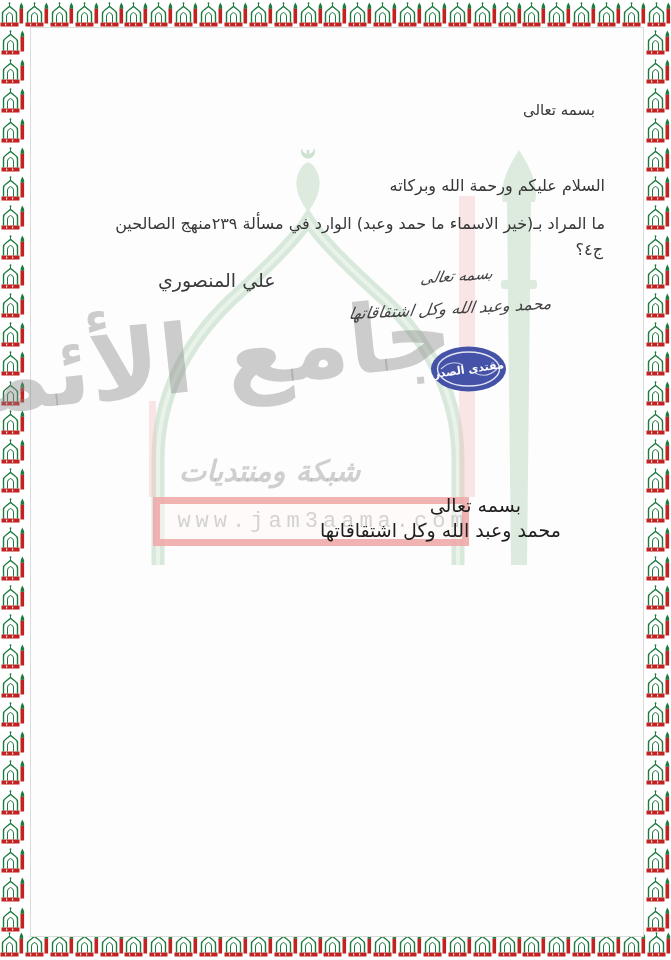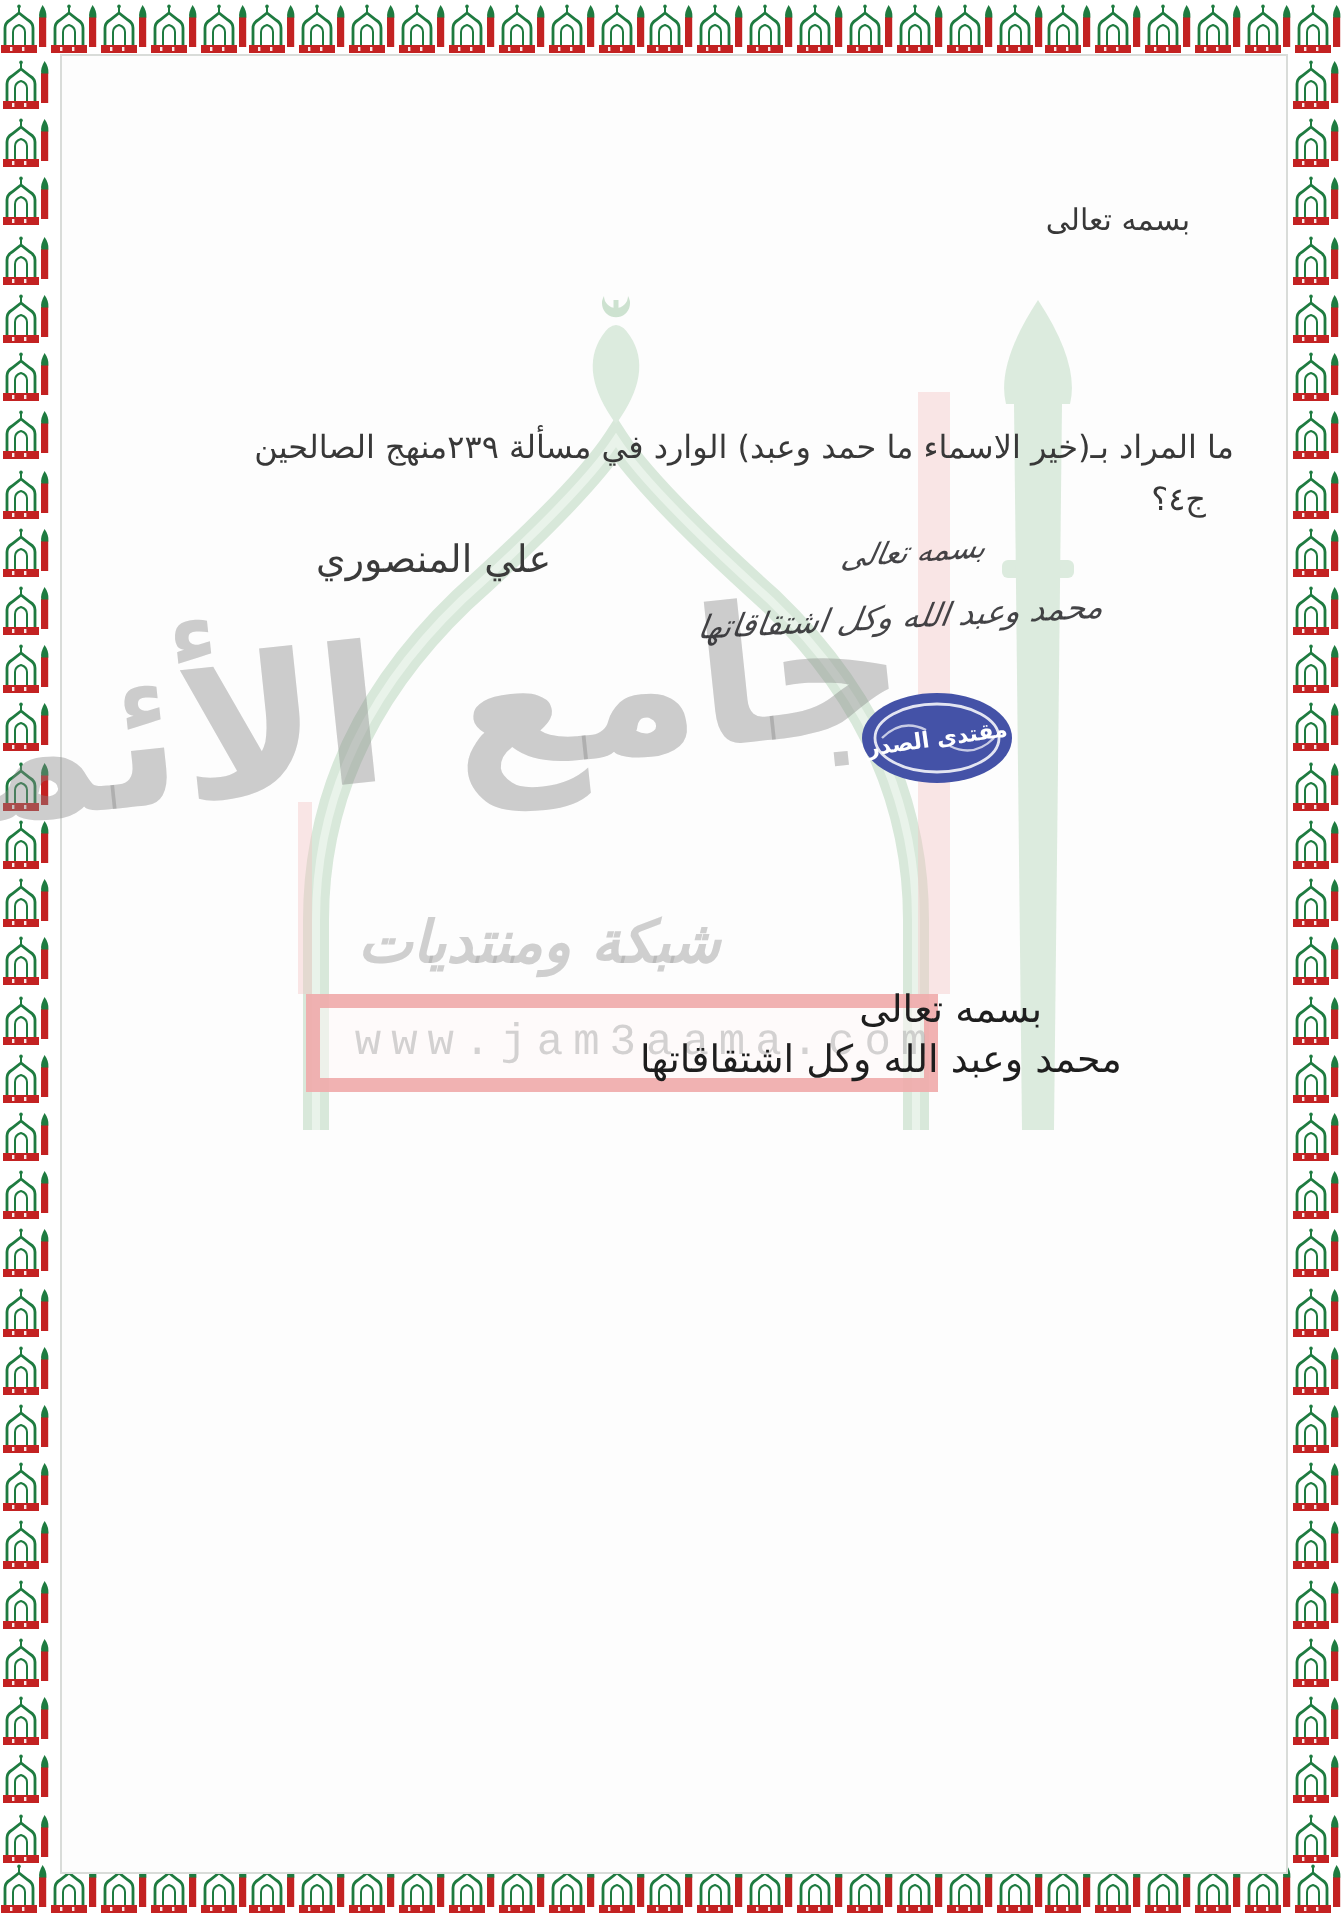--- a/index.html
+++ b/index.html
@@ -20,21 +20,21 @@
     position:absolute;left:30px;top:27px;width:614px;height:910px;
     background:#fdfdfd;border:1px solid #d9dcd9;box-sizing:border-box;
   }
   .abs{position:absolute;}
   .ar{direction:rtl;unicode-bidi:embed;white-space:nowrap;}
   
   .letter{color:#383838;font-size:16px;}
   .l-basmala{right:48px;top:73px;font-size:15px;}
   .l-salutation{right:38px;top:108px;}
   .l-greeting{right:38px;top:148px;}
-  .l-question{right:26px;top:186px;}
+  .l-question{right:38px;top:186px;}
   .l-qtail{right:40px;top:212px;}
   .l-sender{left:127px;top:241px;font-size:19px;color:#3a3a3a;}
   
   .hw{color:rgba(42,42,46,.88);font-style:italic;}
   .hw1{left:390px;top:239px;font-size:15px;transform:rotate(-4deg) skewX(-16deg);}
   .hw2{left:318px;top:271px;font-size:16px;transform:rotate(-3deg) skewX(-12deg);}
   
   .typed{color:#1e1e1e;font-size:19px;font-weight:500;}
   .t1{right:122px;top:466px;}
   .t2{right:82px;top:491px;}
@@ -1488,20 +1488,21 @@
   <div class="abs wm-stripe rt"></div>
   <div class="abs wm-stripe lt"></div>
 
   <div class="abs ar wm-callig">جامع الأئمة</div>
   <div class="abs ar wm-network">شبكة ومنتديات</div>
   <div class="abs wm-box">
     <span class="wm-url">www.jam3aama.com</span>
   </div>
 
   <div class="abs ar letter l-basmala z2">بسمه تعالى</div>
+  <div class="abs ar letter l-greeting z2">السلام عليكم ورحمة الله وبركاته</div>
   <div class="abs ar letter l-question z2">ما المراد بـ(خير الاسماء ما حمد وعبد) الوارد في مسألة ٢٣٩منهج الصالحين</div>
   <div class="abs ar letter l-qtail z2">ج٤؟</div>
   <div class="abs ar letter l-sender z2">علي المنصوري</div>
 
   <div class="abs ar hw hw1 z2">بسمه تعالى</div>
   <div class="abs ar hw hw2 z2">محمد وعبد الله وكل اشتقاقاتها</div>
 
   <svg class="abs stamp" width="79" height="48" viewBox="0 0 79 48" xmlns="http://www.w3.org/2000/svg">
     <ellipse cx="39.5" cy="24" rx="37.5" ry="22.5" fill="#4452a7"></ellipse>
     <ellipse cx="39.5" cy="24" rx="31" ry="17" fill="none" stroke="#ffffff" stroke-width="1.4" opacity="0.85"></ellipse>

